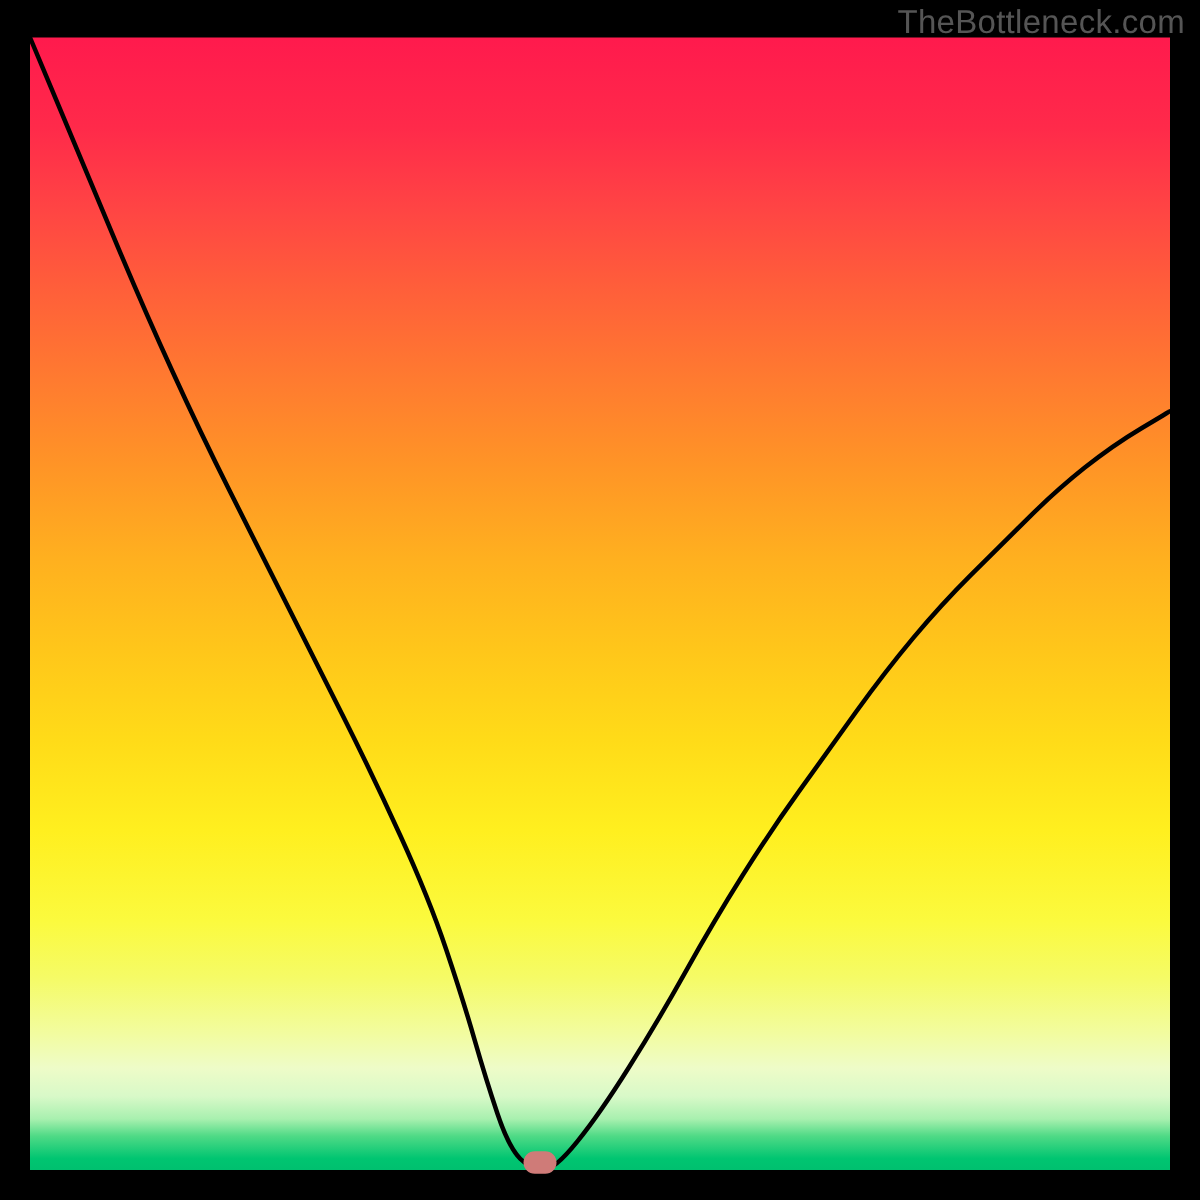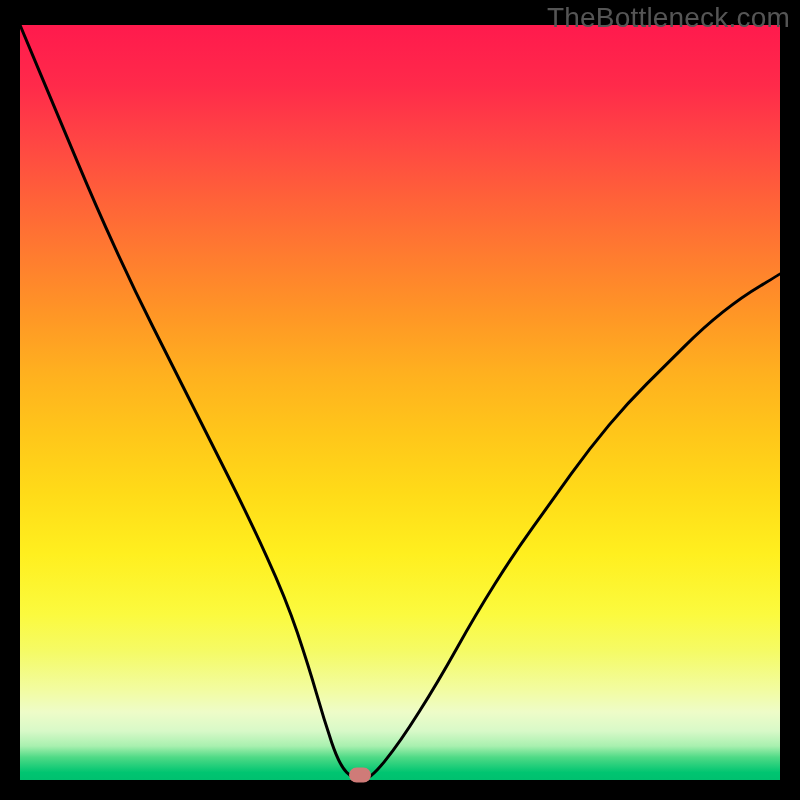--- a/index.html
+++ b/index.html
@@ -15,21 +15,21 @@
     position: relative;
     width: 800px;
     height: 800px;
     background: #000;
   }
   .watermark {
     position: absolute;
     top: 2px;
     right: 10px;
     color: #555;
-    font-size: 28px;
+    font-size: 22px;
     font-weight: 500;
     letter-spacing: 0.2px;
     z-index: 50;
     user-select: none;
   }
   .plot {
     position: absolute;
     left: 20px;
     top: 25px;
     width: 760px;

